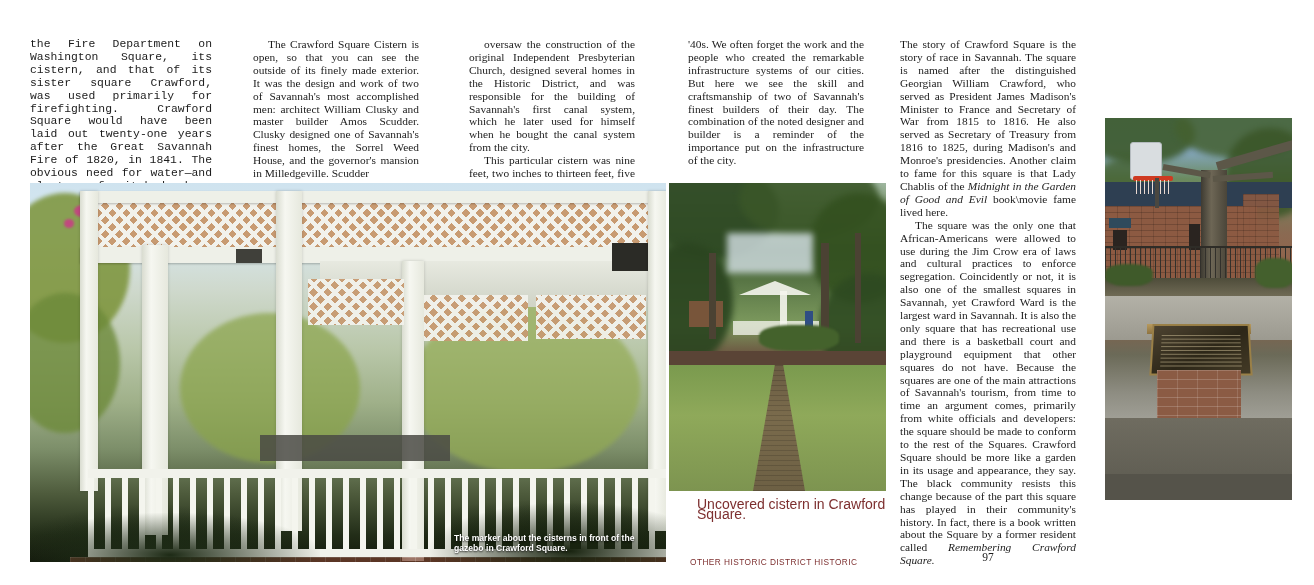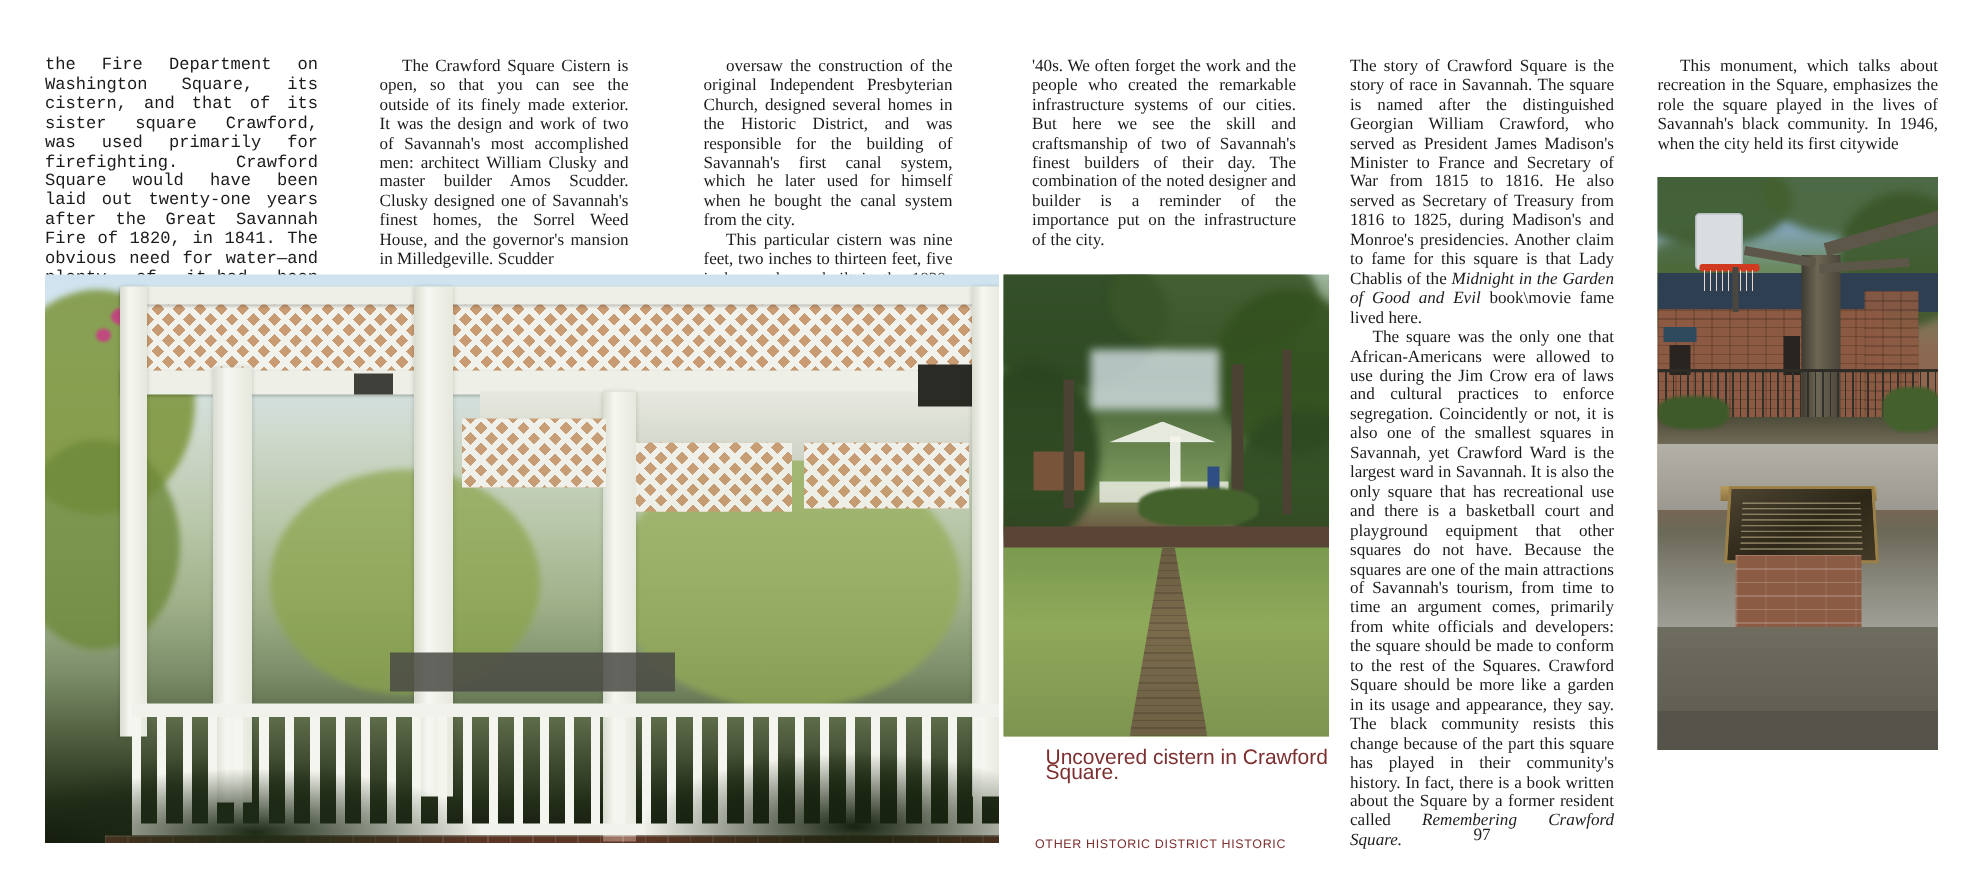--- a/index.html
+++ b/index.html
@@ -322,23 +322,20 @@
 
   <div class="col" id="col4" style="left:688px; top:38px; width:176px;">
     <p>'40s. We often forget the work and the people who created the remarkable infrastructure systems of our cities. But here we see the skill and craftsmanship of two of Savannah's finest builders of their day. The combination of the noted designer and builder is a reminder of the importance put on the infrastructure of the city.</p>
   </div>
 
   <div class="col" id="col5" style="left:900px; top:38px; width:176px;">
     <p><span>The story of Crawford Square is the story of race in Savannah. The square is named after the distinguished Georgian William Crawford, who served as President James Madison's Minister to France and Secretary of War from 1815 to 1816. He also served as Secretary of Treasury from 1816 to 1825, during Madison's and Monroe's presidencies. Another claim to fame for this square is that Lady Chablis of the </span><em>Midnight in the Garden of Good and Evil</em><span> book\movie fame lived here.</span></p>
     <p class="indent"><span>The square was the only one that African-Americans were allowed to use during the Jim Crow era of laws and cultural practices to enforce segregation. Coincidently or not, it is also one of the smallest squares in Savannah, yet Crawford Ward is the largest ward in Savannah. It is also the only square that has recreational use and there is a basketball court and playground equipment that other squares do not have. Because the squares are one of the main attractions of Savannah's tourism, from time to time an argument comes, primarily from white officials and developers: the square should be made to conform to the rest of the Squares. Crawford Square should be more like a garden in its usage and appearance, they say. The black community resists this change because of the part this square has played in their community's history. In fact, there is a book written about the Square by a former resident called </span><em>Remembering Crawford Square.</em></p>
   </div>
 
-  <div class="col" id="col6" style="left:1105px; top:38px; width:187px;">
-    <p class="indent">This monument, which talks about recreation in the Square, emphasizes the role the square played in the lives of Savannah's black community. In 1946, when the city held its first citywide</p>
-  </div>
 
   <div class="photo" id="photo-gazebo">
 
     <div class="gz-tree" style="left:-30px; top:10px; width:130px; height:150px; background:#7b9338; opacity:.85;"></div>
     <div class="gz-tree" style="left:-20px; top:110px; width:110px; height:140px; background:#6d8a3a; opacity:.8;"></div>
     <div class="gz-flower" style="left:44px; top:22px; width:16px; height:12px;"></div>
     <div class="gz-flower" style="left:58px; top:34px; width:12px; height:10px;"></div>
     <div class="gz-flower" style="left:34px; top:36px; width:10px; height:9px;"></div>
 
     <div class="gz-tree" style="left:150px; top:130px; width:180px; height:150px; background:#8aa449; opacity:.7;"></div>
@@ -366,20 +363,21 @@
     <div class="gz-rail" style="left:58px; top:295px; width:596px; height:72px;"></div>
     <div class="gz-railtop" style="left:58px; top:366px; width:596px; height:8px;"></div>
 
     <div style="position:absolute; left:230px; top:252px; width:190px; height:26px; background:#4a4a44; opacity:.85;"></div>
 
     <div class="gz-brick" style="left:40px; top:374px; width:600px; height:10px; opacity:.7;"></div>
 
     <div style="position:absolute; left:-10px; top:330px; width:300px; height:70px; background:radial-gradient(ellipse at 50% 60%, #1d2a15 0%, rgba(29,42,21,0) 72%);"></div>
     <div style="position:absolute; left:400px; top:320px; width:280px; height:80px; background:radial-gradient(ellipse at 50% 60%, #18230f 0%, rgba(24,35,15,0) 72%);"></div>
 
+    <div class="caption-on-photo" style="left:424px; top:350px; width:190px;">The marker about the cisterns in front of the gazebo in Crawford Square.</div>
   </div>
 
   <div class="photo" id="photo-cistern">
 
     <div class="cz-canopy" style="left:-20px; top:-20px; width:130px; height:95px; background:#2f4a24; opacity:.95;"></div>
     <div class="cz-canopy" style="left:70px; top:-24px; width:140px; height:80px; background:#3a5628; opacity:.9;"></div>
     <div class="cz-canopy" style="left:140px; top:10px; width:100px; height:110px; background:#33501f; opacity:.9;"></div>
     <div class="cz-canopy" style="left:-26px; top:60px; width:90px; height:120px; background:#2b4520; opacity:.92;"></div>
     <div class="cz-canopy" style="left:150px; top:90px; width:100px; height:110px; background:#2e4a21; opacity:.9;"></div>
 

